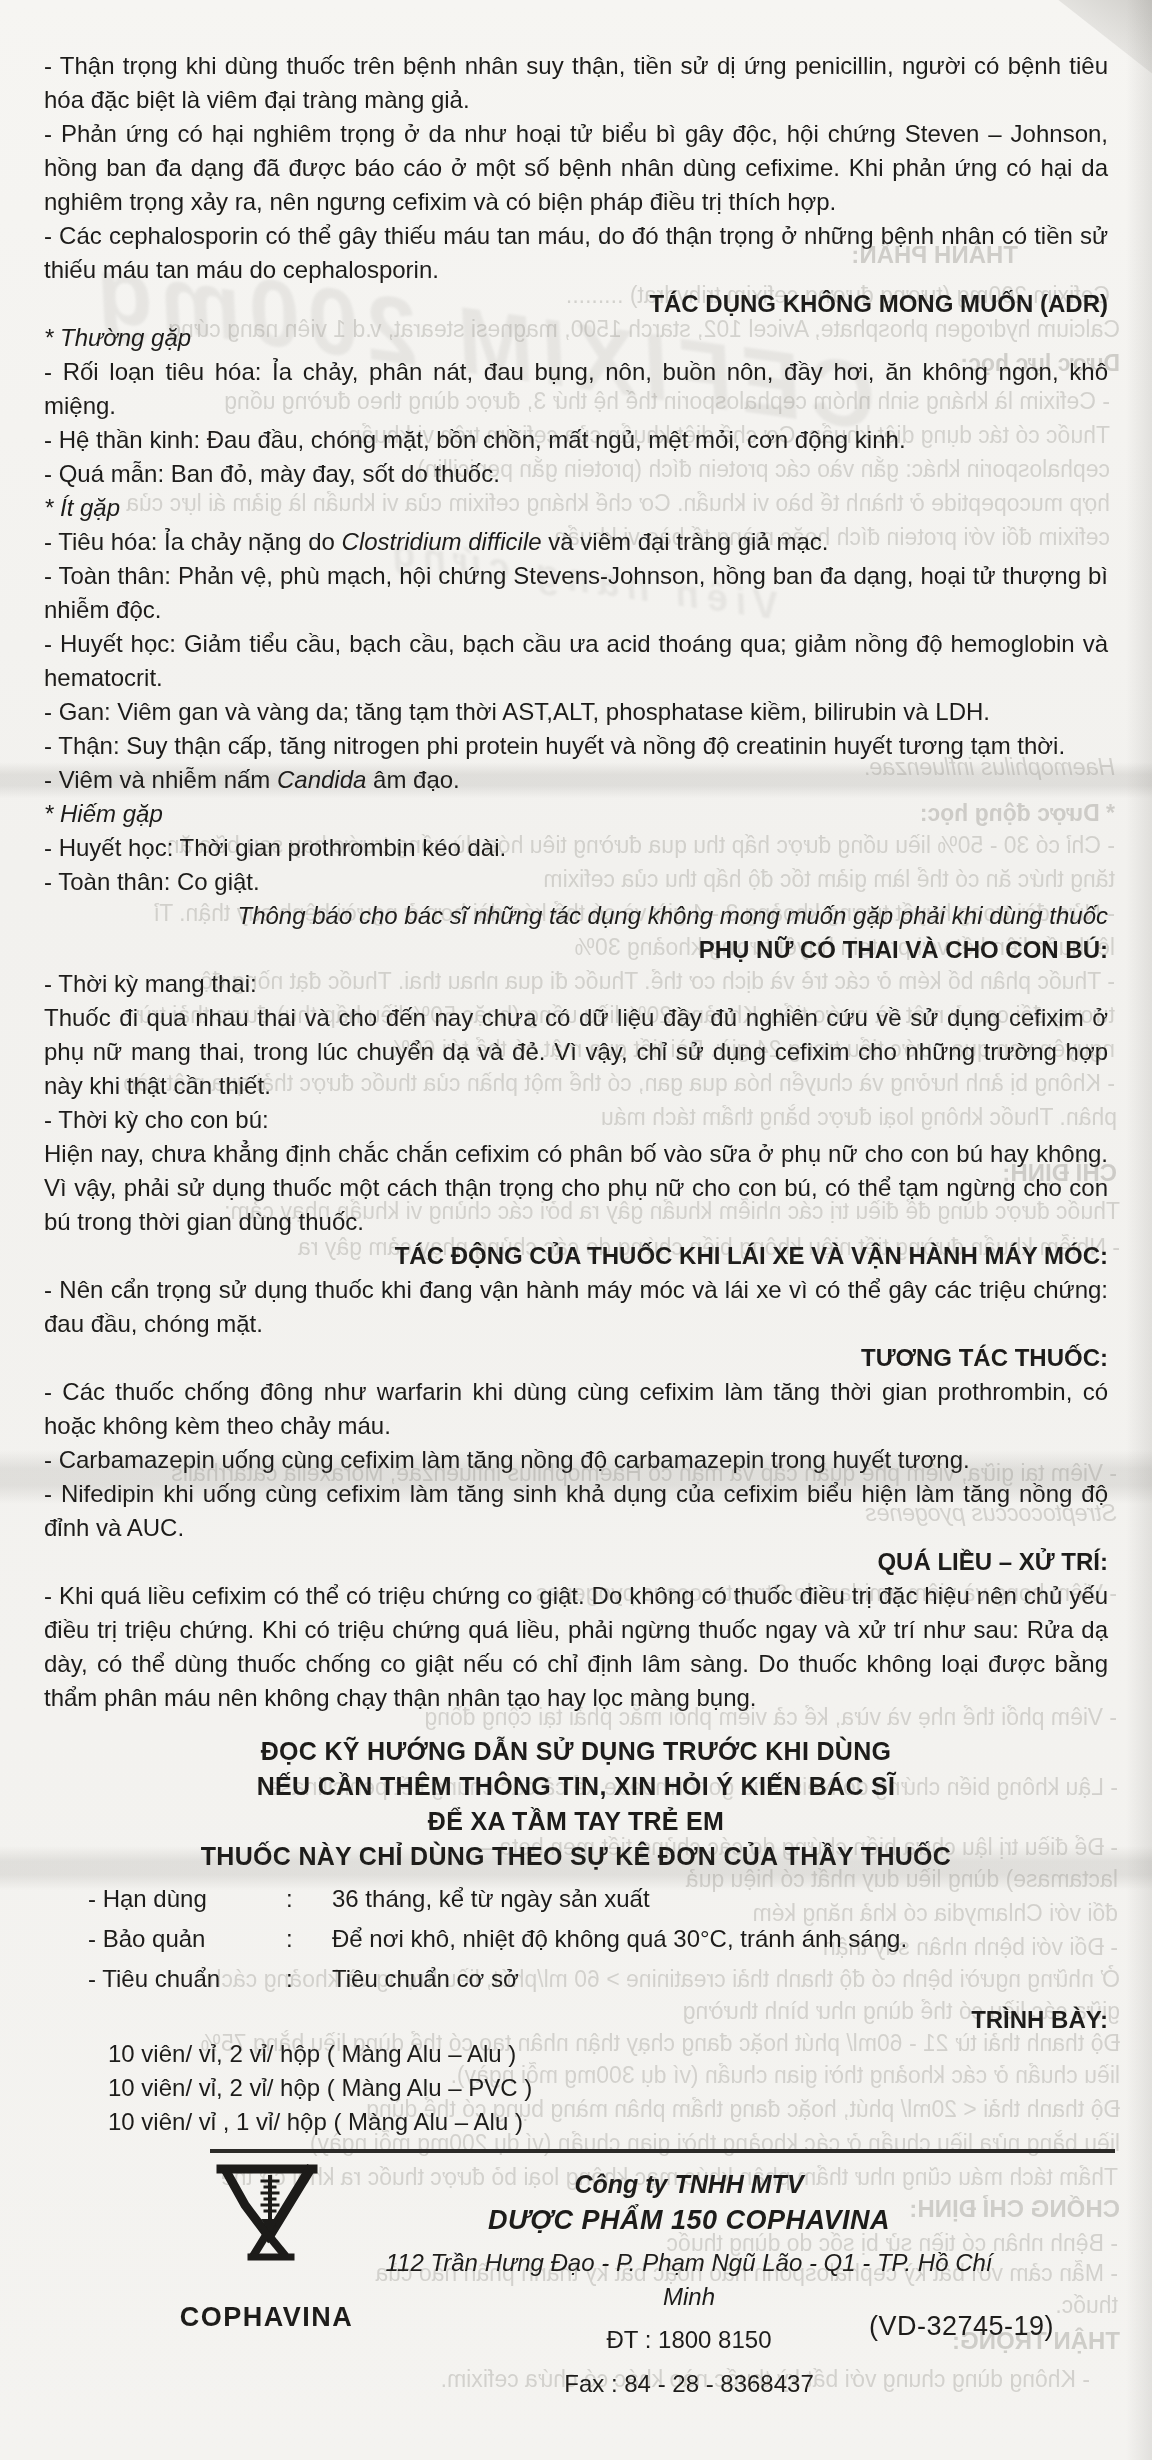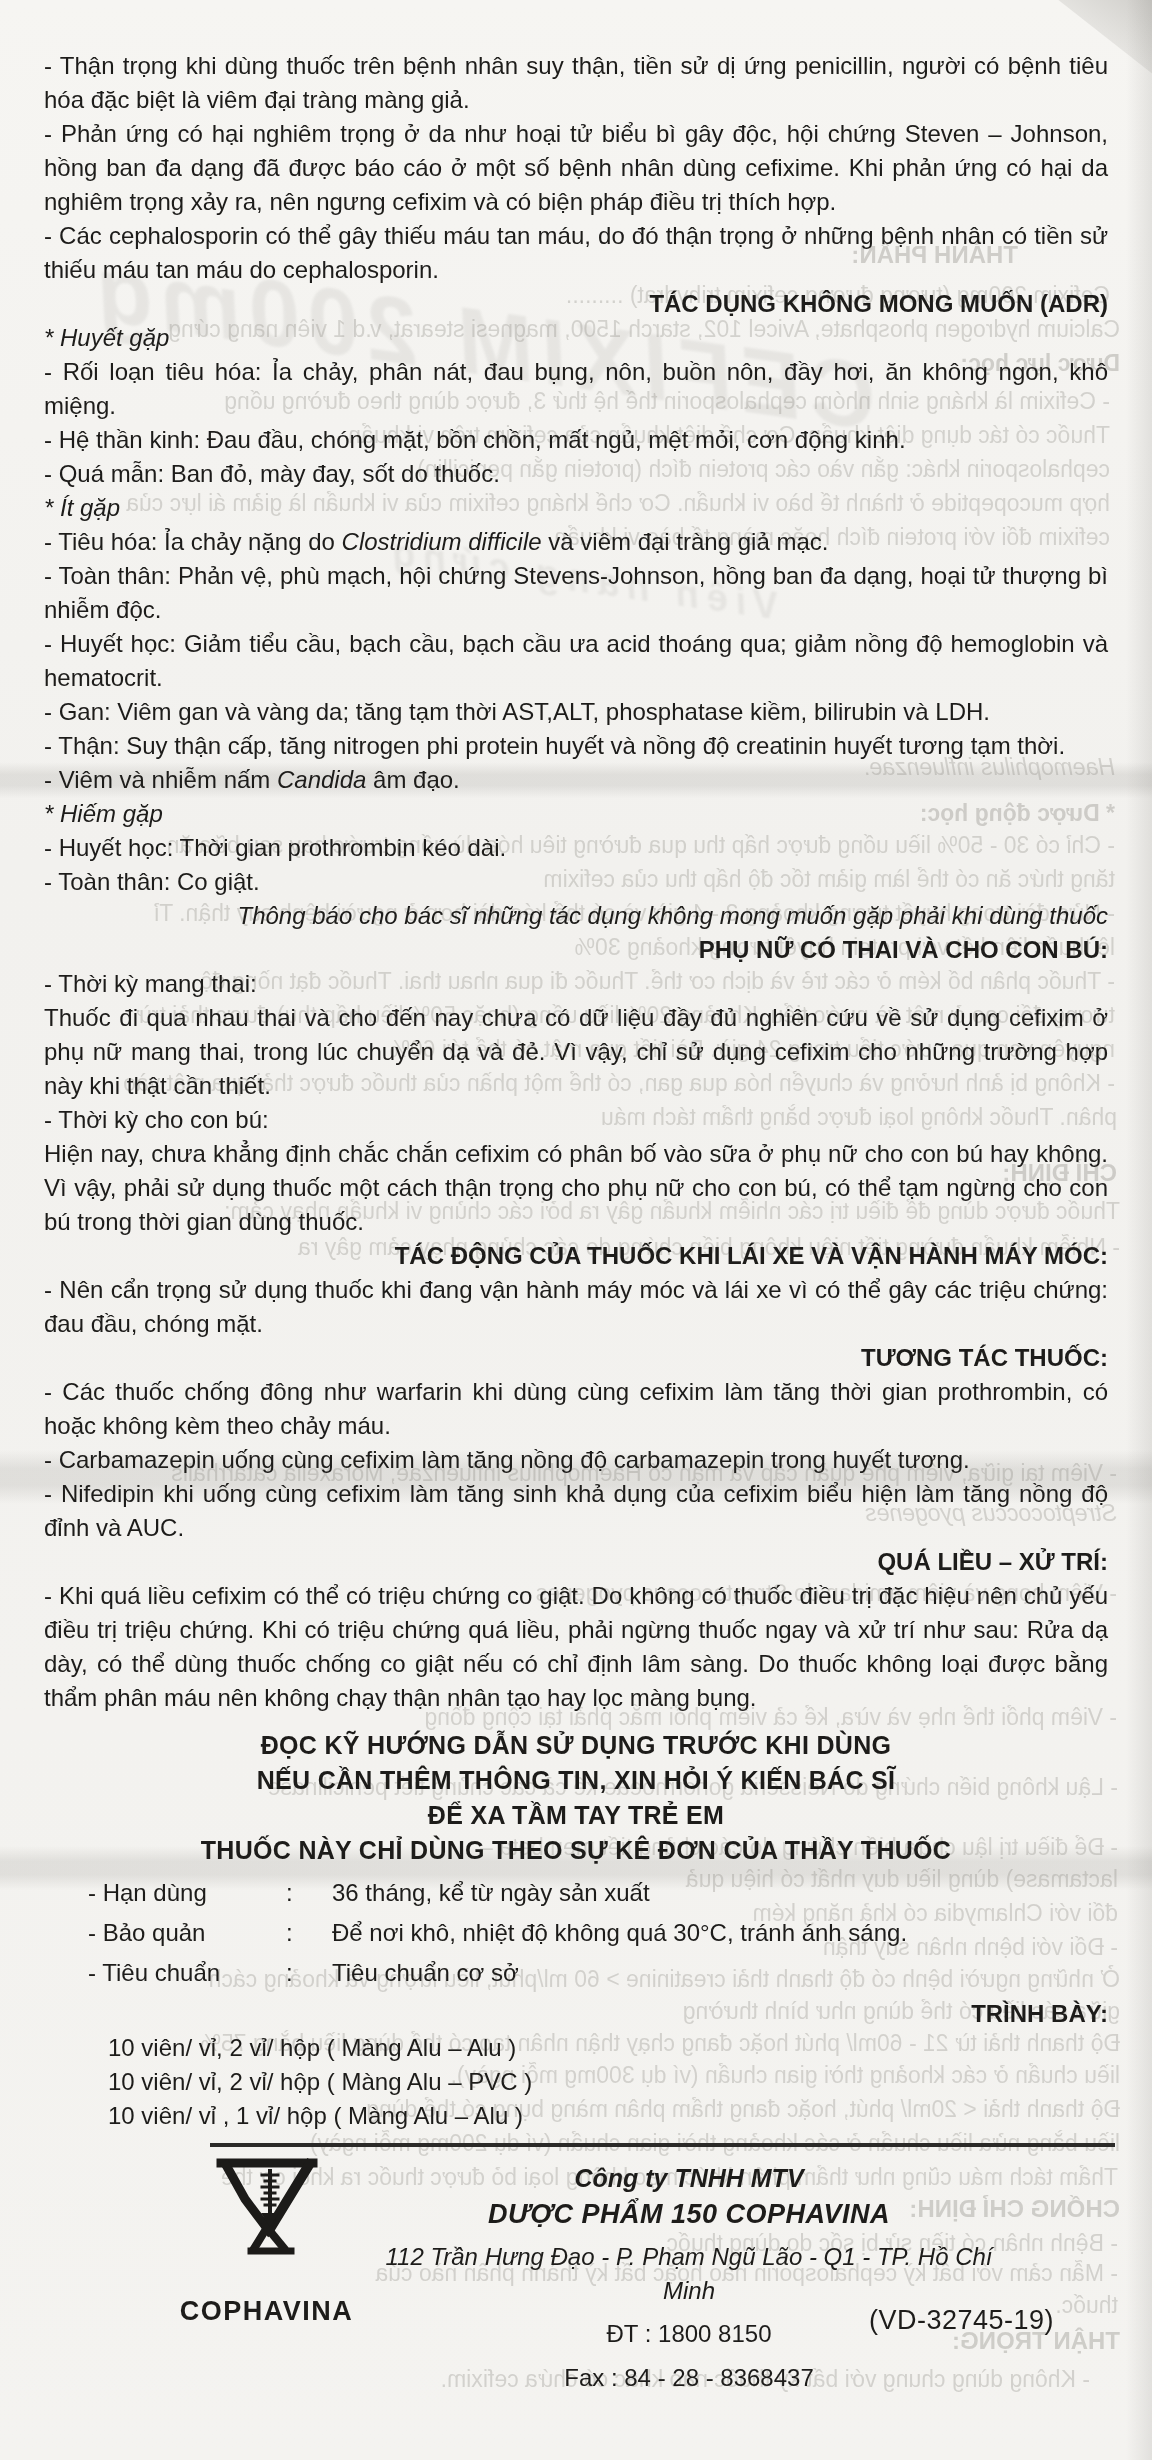--- a/index.html
+++ b/index.html
@@ -24,21 +24,21 @@
   .wm{font-weight:700;font-style:italic;letter-spacing:8px;color:#716f69;
       transform:scaleX(-1) rotate(-8deg);filter:blur(1.2px);opacity:.10;}
   
   .content{position:relative;z-index:2;padding:49px 44px 0;font-size:24px;line-height:34px;}
   .para{margin:0;text-align:justify;}
   .h{font-weight:700;margin:0;text-align:right;}
   .sub{font-style:italic;margin:0;}
   .it{font-style:italic;}
   .notice-line{margin:0;text-align:right;font-style:italic;}
   .big-notice{margin:0;text-align:center;font-weight:700;font-size:25px;line-height:35px;letter-spacing:.3px;}
-  .big-wrap{margin-top:13px;}
+  .big-wrap{margin-top:19px;}
   .storage{margin:5px 0 0 44px;}
   .srow{display:flex;line-height:40px;}
   .slbl{width:198px;}
   .ssep{width:46px;}
   .pres-item{margin-left:64px;}
   .rule{margin:10px 0 0 166px;width:905px;border-top:4px solid #2b2a28;height:0;}
   
   .footer{position:relative;height:250px;z-index:2;font-size:24px;}
   .logo{position:absolute;left:130px;top:8px;width:185px;text-align:center;}
   .logoname{font-weight:700;font-size:27px;letter-spacing:1.5px;margin-top:18px;}
@@ -111,21 +111,21 @@
       <div class="bleed" style="top: 2364px; left: 530px; width: 560px; font-size: 23px;">- Không dùng chung với bất kỳ thuốc nào khác có chứa cefixim.</div>
     </div>
 
   <div class="content">
 
     <p class="para">-  Thận trọng khi dùng thuốc trên bệnh nhân suy thận, tiền sử dị ứng penicillin, người có bệnh tiêu hóa đặc biệt là viêm đại tràng màng giả.</p>
     <p class="para">-  Phản ứng có hại nghiêm trọng ở da như hoại tử biểu bì gây độc, hội chứng Steven – Johnson, hồng ban đa dạng đã được báo cáo ở một số bệnh nhân dùng cefixime. Khi phản ứng có hại da nghiêm trọng xảy ra, nên ngưng cefixim và có biện pháp điều trị thích hợp.</p>
     <p class="para">-  Các cephalosporin có thể gây thiếu máu tan máu, do đó thận trọng ở những bệnh nhân có tiền sử thiếu máu tan máu do cephalosporin.</p>
 
     <p class="h">TÁC DỤNG KHÔNG MONG MUỐN (ADR)</p>
-    <p class="sub">* Huyết gặp</p>
+    <p class="sub">* Thường gặp</p>
     <p class="para">-  Rối loạn tiêu hóa: Ỉa chảy, phân nát, đau bụng, nôn, buồn nôn, đầy hơi, ăn không ngon, khô miệng.</p>
     <p class="para">-  Hệ thần kinh: Đau đầu, chóng mặt, bồn chồn, mất ngủ, mệt mỏi, cơn động kinh.</p>
     <p class="para">-  Quá mẫn: Ban đỏ, mày đay, sốt do thuốc.</p>
     <p class="sub">* Ít gặp</p>
     <p class="para"><span>-  Tiêu hóa: Ỉa chảy nặng do </span><span class="it">Clostridium difficile</span><span> và viêm đại tràng giả mạc.</span></p>
     <p class="para">-  Toàn thân: Phản vệ, phù mạch, hội chứng Stevens-Johnson, hồng ban đa dạng, hoại tử thượng bì nhiễm độc.</p>
     <p class="para">-  Huyết học: Giảm tiểu cầu, bạch cầu, bạch cầu ưa acid thoáng qua; giảm nồng độ hemoglobin và hematocrit.</p>
     <p class="para">-  Gan: Viêm gan và vàng da; tăng tạm thời AST,ALT, phosphatase kiềm, bilirubin và LDH.</p>
     <p class="para">-  Thận: Suy thận cấp, tăng nitrogen phi protein huyết và nồng độ creatinin huyết tương tạm thời.</p>
     <p class="para"><span>-  Viêm và nhiễm nấm </span><span class="it">Candida</span><span> âm đạo.</span></p>

